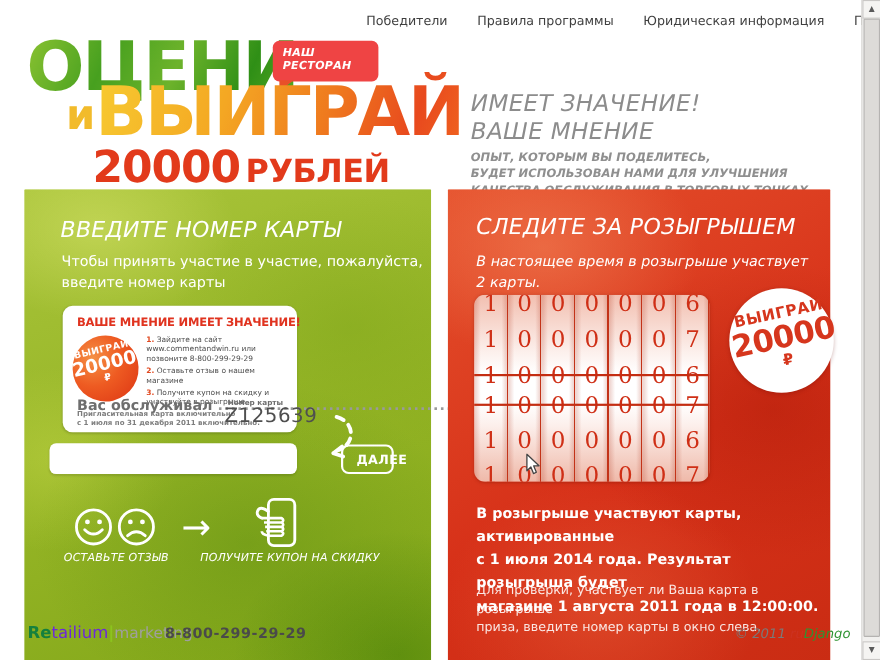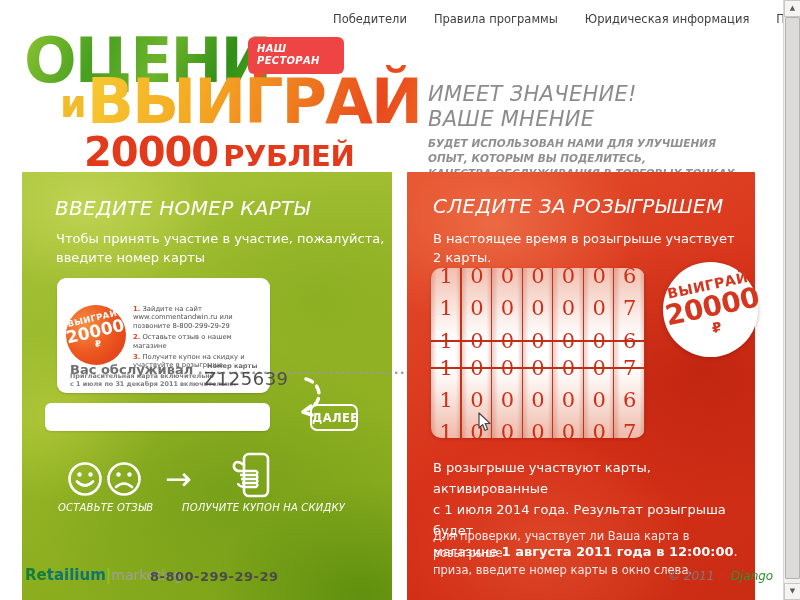--- a/index.html
+++ b/index.html
@@ -46,21 +46,21 @@
     background:
       radial-gradient(200px 140px at 25% 12%, rgba(255,170,120,.35), transparent 72%),
       radial-gradient(240px 180px at 85% 45%, rgba(150,15,0,.30), transparent 75%),
       radial-gradient(200px 160px at 40% 85%, rgba(255,140,90,.25), transparent 72%),
       linear-gradient(150deg,#e5502c 0%,#d63018 55%,#c92c13 100%); }
 
   .panel h2 { position:absolute; left:26px; top:22px; color:#fff; font-size:20px; font-style:italic; font-weight:400; letter-spacing:.3px; }
   .panel-green h2 { left:33px; top:24px; }
   .panel .sub { position:absolute; color:#fff; font-size:13px; line-height:19px; }
   .panel-green .sub { left:34px; top:57px; }
-  .panel-red .sub { left:26px; top:57px; }
+  .panel-red .sub { left:26px; top:57px;font-style:italic; }
 
   
   .invite-card { position:absolute; left:35px; top:106px; width:213px; height:115px; background:#fff; border-radius:9px; box-shadow:0 1px 2px rgba(0,0,0,.15); }
   .invite-card .card-head { position:absolute; left:13px; top:9px; font-size:10.5px; font-weight:bold; color:#e0331f; letter-spacing:-.2px; white-space:nowrap; }
   .mini-badge { position:absolute; left:9px; top:27px; width:60px; height:60px; border-radius:50%;
     background:radial-gradient(circle at 35% 30%,#f59045 0%,#ee5b22 45%,#dc3413 100%);
     color:#fff; text-align:center; transform:rotate(-13deg); padding-top:9px; }
   .mini-badge .b1 { font-size:8.5px; font-weight:bold; letter-spacing:.4px; line-height:9px; }
   .mini-badge .b2 { font-size:17px; font-weight:bold; line-height:17px; }
   .mini-badge .b3 { font-size:9px; font-weight:bold; line-height:9px; }
@@ -68,21 +68,21 @@
   .step { font-size:6.8px; line-height:8.4px; color:#4e4e4e; margin-bottom:3px; }
   .step .n { color:#e0481f; font-weight:bold; }
   .served { position:absolute; left:13px; top:84px; font-size:13px; color:#6e6e6e; font-weight:bold; white-space:nowrap; }
   .served .dots { color:#9a9a9a; letter-spacing:1px; }
   .validity { position:absolute; left:13px; top:94px; font-size:6.4px; line-height:8px; color:#7d7d7d; font-weight:bold; }
   .cardnum-label { position:absolute; left:150px; top:84px; font-size:6.6px; color:#6e6e6e; font-weight:bold; }
   .cardnum { position:absolute; left:147px; top:90px; font-size:18px; color:#4f4f4f; letter-spacing:.5px; }
 
   
   .card-input { position:absolute; left:23px; top:231px; width:225px; height:28px; border:none; border-radius:6px; background:#fff; font-size:14px; padding:0 8px; color:#444; outline:none; box-shadow:0 1px 2px rgba(0,0,0,.12); }
-  .next-btn { position:absolute; left:288px; top:232px; width:48px; height:27px; background:transparent; border:2px solid #fff; border-radius:7px; color:#fff; font-size:11.5px; font-weight:600; letter-spacing:.4px; font-family:inherit; cursor:pointer; }
+  .next-btn { position:absolute; left:288px; top:232px; width:48px; height:27px; background:transparent; border:2px solid #fff; border-radius:7px; color:#fff; font-size:11.5px; font-weight:600; letter-spacing:.4px; font-family:inherit; cursor:pointer;padding-left:12px; }
   .dash-arrow { position:absolute; left:250px; top:203px; }
 
   
   .smiley-row { position:absolute; left:0; top:283px; width:370px; height:60px; }
   .icon-happy { position:absolute; left:45px; top:6px; }
   .icon-sad { position:absolute; left:84px; top:6px; }
   .icon-arrow { position:absolute; left:143px; top:6px; color:#fff; font-size:32px; line-height:36px; }
   .icon-hand { position:absolute; left:202px; top:-4px; }
   .caption { position:absolute; top:330px; color:#fff; font-size:10px; font-style:italic; letter-spacing:.2px; white-space:nowrap; }
   .cap-feedback { left:36px; }
@@ -103,27 +103,27 @@
   
   .win-badge { position:absolute; left:256px; top:90px; width:95px; height:95px; border-radius:50%; background:#fff; box-shadow:0 1px 4px rgba(100,10,0,.3); color:#d6361d; text-align:center; }
   .win-badge .inner { transform:rotate(-12deg); padding-top:16px; }
   .win-badge .b1 { font-size:14px; font-weight:bold; letter-spacing:.5px; line-height:15px; }
   .win-badge .b2 { font-size:28px; font-weight:bold; line-height:28px; letter-spacing:-.5px; }
   .win-badge .b3 { font-size:14px; font-weight:bold; line-height:14px; }
 
   .cursor { position:absolute; left:70px; top:240px; }
 
   
-  .raffle-info { position:absolute; left:26px; top:285px; color:#fff; font-size:13px; line-height:21px; }
+  .raffle-info { position:absolute; left:26px; top:285px; color:#fff; font-size:13px; line-height:21px;font-weight:bold; }
   .raffle-note { position:absolute; left:26px; top:356px; color:rgba(255,255,255,.88); font-size:11.5px; line-height:17px; }
 
   
   .footer-brand { position:absolute; left:25px; top:566px; font-size:15px; white-space:nowrap; }
   .footer-brand .re { color:#15803d; font-weight:bold; }
-  .footer-brand .rest { color:#0f766e; font-weight:bold; }
+  .footer-brand .rest { color:#6d28d9; font-weight:normal; }
   .footer-brand .pipe { color:#8cc41e; font-weight:bold; }
   .footer-brand .mkt { color:#9f9f9f; font-size:14px; }
   .footer-phone { position:absolute; left:150px; top:569px; font-size:13px; font-weight:bold; color:#4a4a4a; letter-spacing:.5px; }
   .footer-copy { position:absolute; left:668px; top:569px; font-size:12px; font-style:italic; white-space:nowrap; }
   .footer-copy .c1 { color:#7a7a7a; }
   .footer-copy .ru { color:#cc3220; }
   .footer-copy .dj { color:#2f9432; }
 
   
   .scrollbar { position:absolute; right:0; top:0; width:17px; height:600px; background:#f1f0ee; border-left:1px solid #d9d7d5; }
@@ -149,33 +149,34 @@
     <div>РЕСТОРАН</div>
   </div>
   <div class="logo-line2"><span class="pre">и</span><span class="main">ВЫИГРАЙ</span></div>
   <div class="logo-line3"><span class="amount">20000</span> <span class="word">РУБЛЕЙ</span></div>
 
   <div class="intro-title">
     <div>ИМЕЕТ ЗНАЧЕНИЕ!</div>
     <div>ВАШЕ МНЕНИЕ</div>
   </div>
   <div class="intro-body">
+    <div>ОПЫТ, КОТОРЫМ ВЫ ПОДЕЛИТЕСЬ,</div>
     <div>БУДЕТ ИСПОЛЬЗОВАН НАМИ ДЛЯ УЛУЧШЕНИЯ</div>
-    <div>ОПЫТ, КОТОРЫМ ВЫ ПОДЕЛИТЕСЬ,</div>
     <div>КАЧЕСТВА ОБСЛУЖИВАНИЯ В ТОРГОВЫХ ТОЧКАХ.</div>
   </div>
 
   <div class="panel panel-green">
     <h2>ВВЕДИТЕ НОМЕР КАРТЫ</h2>
     <div class="sub">
       <div>Чтобы принять участие в участие, пожалуйста,</div>
       <div>введите номер карты</div>
     </div>
 
     <div class="invite-card">
+      <div class="card-head">ВАШЕ МНЕНИЕ ИМЕЕТ ЗНАЧЕНИЕ!</div>
       <div class="mini-badge">
         <div class="b1">ВЫИГРАЙ</div>
         <div class="b2">20000</div>
         <div class="b3">₽</div>
       </div>
       <div class="steps">
         <div class="step"><span class="n">1.</span> <span>Зайдите на сайт www.commentandwin.ru или позвоните 8-800-299-29-29</span></div>
         <div class="step"><span class="n">2.</span> <span>Оставьте отзыв о нашем магазине</span></div>
         <div class="step"><span class="n">3.</span> <span>Получите купон на скидку и участвуйте в розыгрыше</span></div>
       </div>

